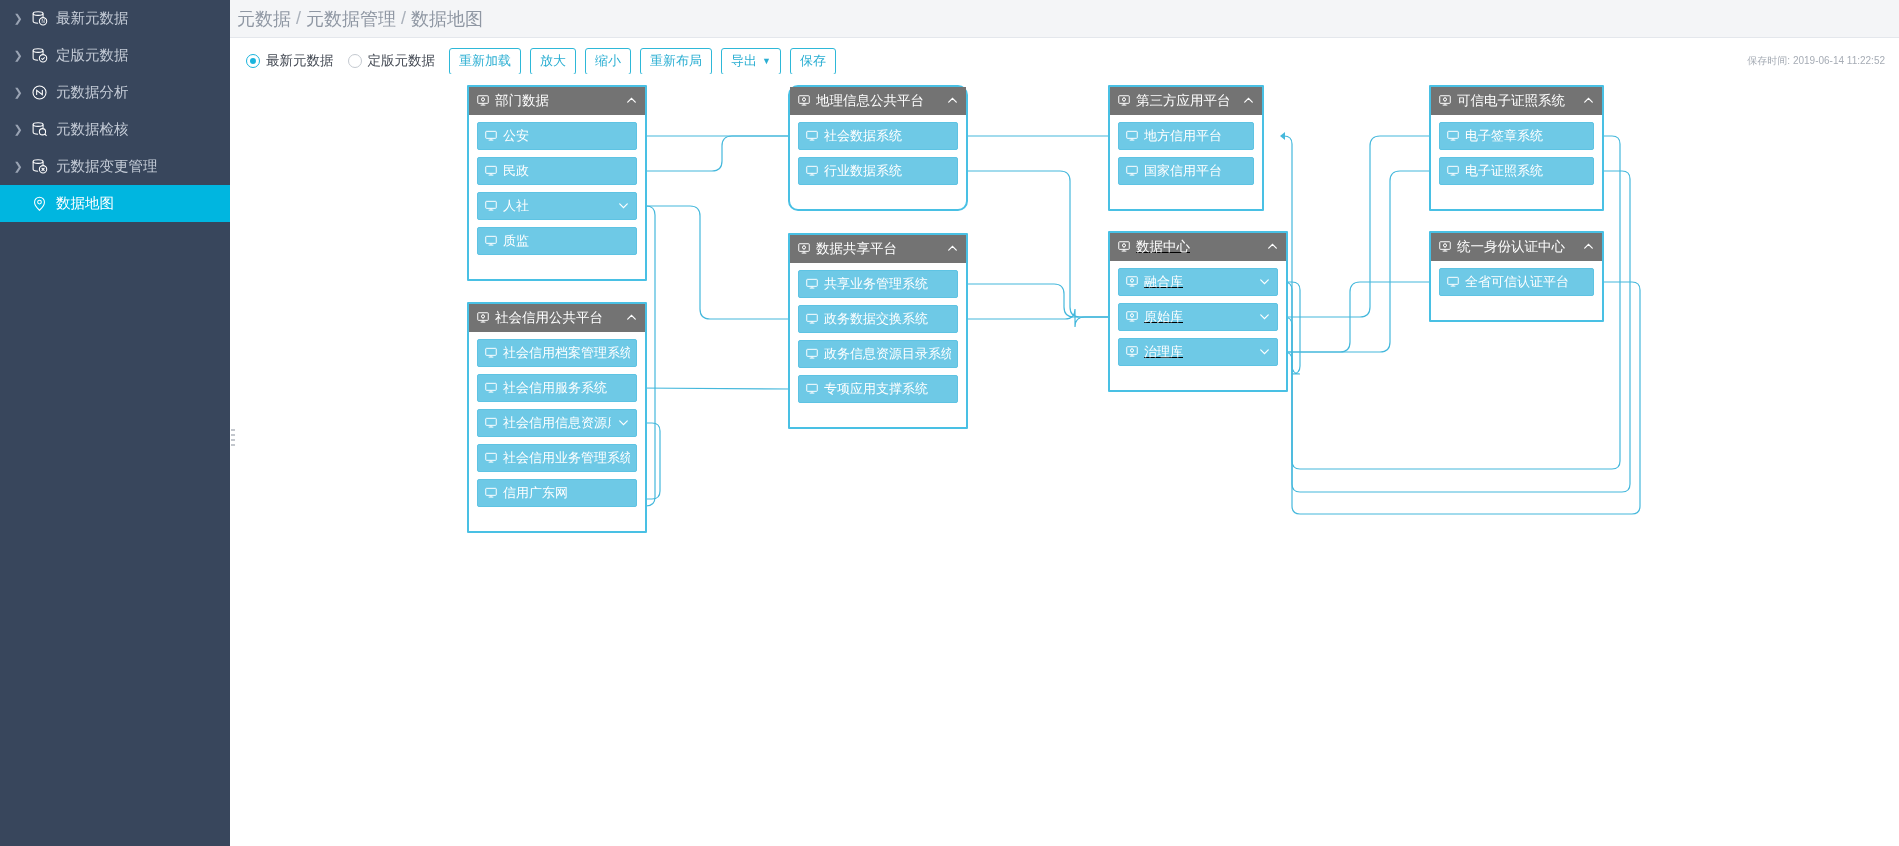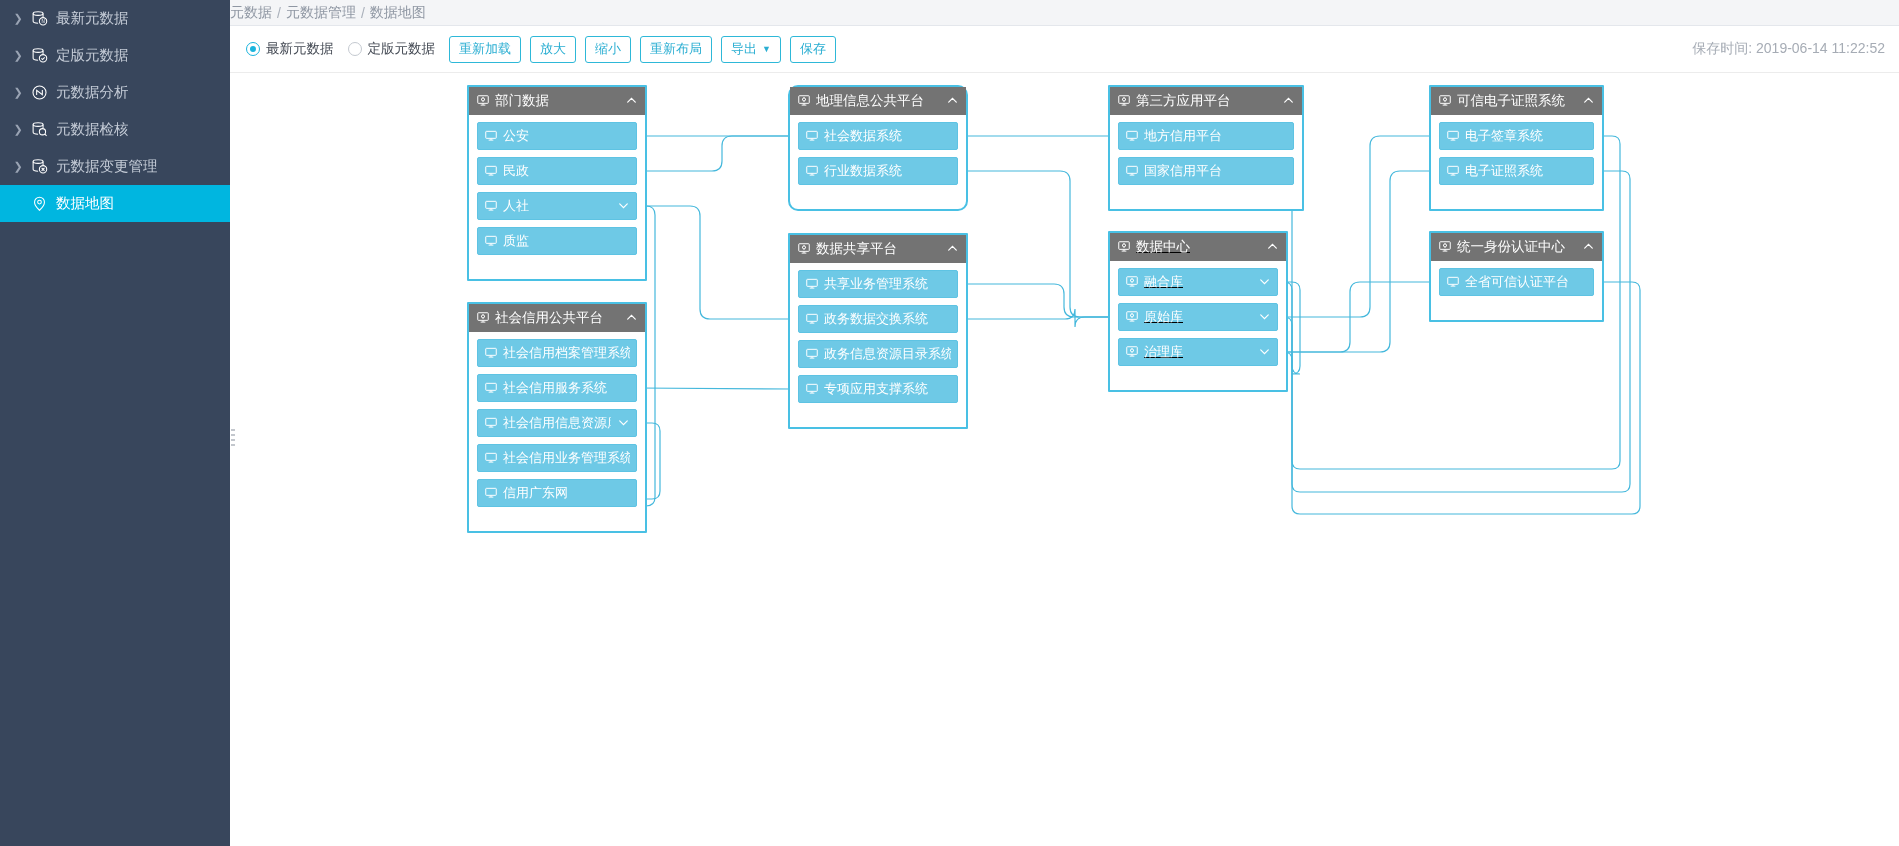--- a/index.html
+++ b/index.html
@@ -41,26 +41,26 @@
   }
   .nav-icon svg { display: block; }
   .nav-label { margin-left: 4px; white-space: nowrap; }
 
   
   #main {
     flex: 1 1 auto; position: relative;
     background: #ffffff; height: 846px;
   }
   #breadcrumb-bar {
-    height: 26px;
+    height: 38px;
     background: #f4f5f7;
     border-bottom: 1px solid #e4e7ec;
     display: flex; align-items: center;
-    padding-left: 0;
-    font-size: 14px;
+    padding-left: 7px;
+    font-size: 18px;
     color: #8f97a3;
   }
   #breadcrumb-bar .crumb { white-space: nowrap; }
   #breadcrumb-bar .sep { margin: 0 5px; color: #aab1bb; }
 
   #toolbar {
     height: 47px;
     display: flex; align-items: center;
     padding-left: 16px;
     border-bottom: 1px solid #ececec;
@@ -96,21 +96,21 @@
     font-size: 13px;
     font-family: "Liberation Sans", sans-serif;
     cursor: pointer;
     display: inline-flex; align-items: center; justify-content: center;
     white-space: nowrap;
   }
   .tbtn .caret-dn { margin-left: 5px; font-size: 9px; }
   #save-time {
     position: absolute; right: 14px; top: 50%;
     transform: translateY(-50%);
-    font-size: 14px; color: #a6acb5;
+    font-size: 10px; color: #a6acb5;
     white-space: nowrap;
   }
 
   
   #canvas {
     position: absolute;
     top: 74px; left: 0; right: 0; bottom: 0;
     overflow: hidden;
     background: #fff;
   }
@@ -562,21 +562,21 @@
                 <span class="n-ico">
                   <svg width="14" height="14" viewBox="0 0 24 24" fill="none" stroke="#ffffff" stroke-width="1.7">
                     <rect x="3" y="4" width="18" height="12" rx="1.2"></rect>
                     <path d="M12 16v3M8 19h8"></path>
                   </svg>
                 </span>
                 <span class="n-label">专项应用支撑系统</span>
               </div>
             </div>
           </div>
-          <div class="group" style="left: 878px; top: 11px; width: 196px;">
+          <div class="group" style="left: 878px; top: 11px; width: 156px;">
             <div class="group-header">
               <span class="g-ico">
                 <svg width="14" height="14" viewBox="0 0 24 24" fill="none" stroke="#ffffff" stroke-width="1.7">
                   <rect x="3" y="3" width="18" height="13" rx="1.2"></rect>
                   <path d="M12 16v3M8 19h8"></path>
                   <circle cx="12" cy="9.3" r="2.6"></circle>
                   <path d="M12 5.4v1.3M12 11.9v1.3M8.7 9.3h1.3M14 9.3h1.3"></path>
                 </svg>
               </span>
               <span class="g-title">第三方应用平台</span>

